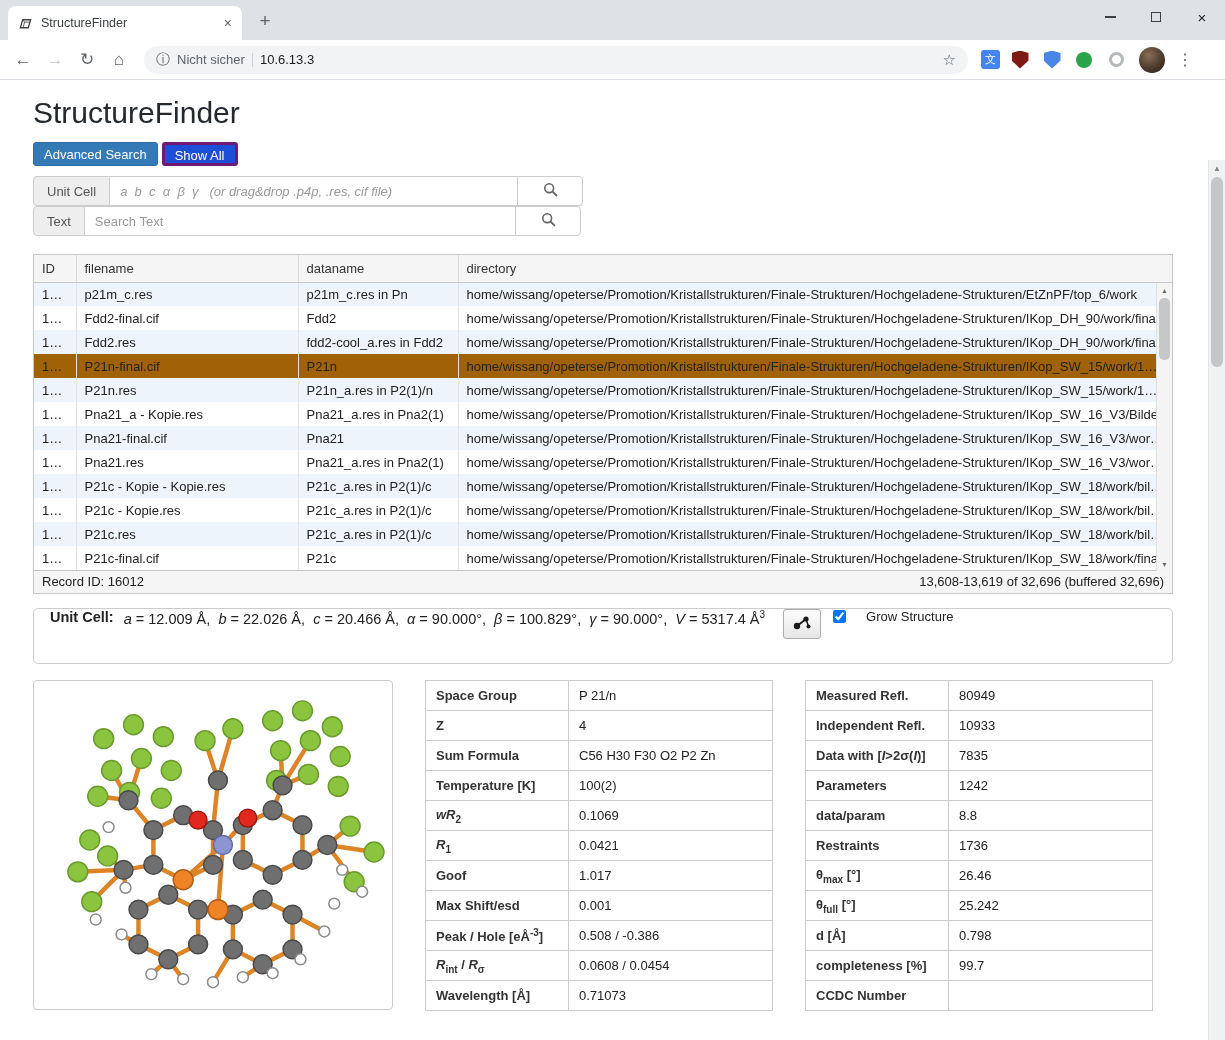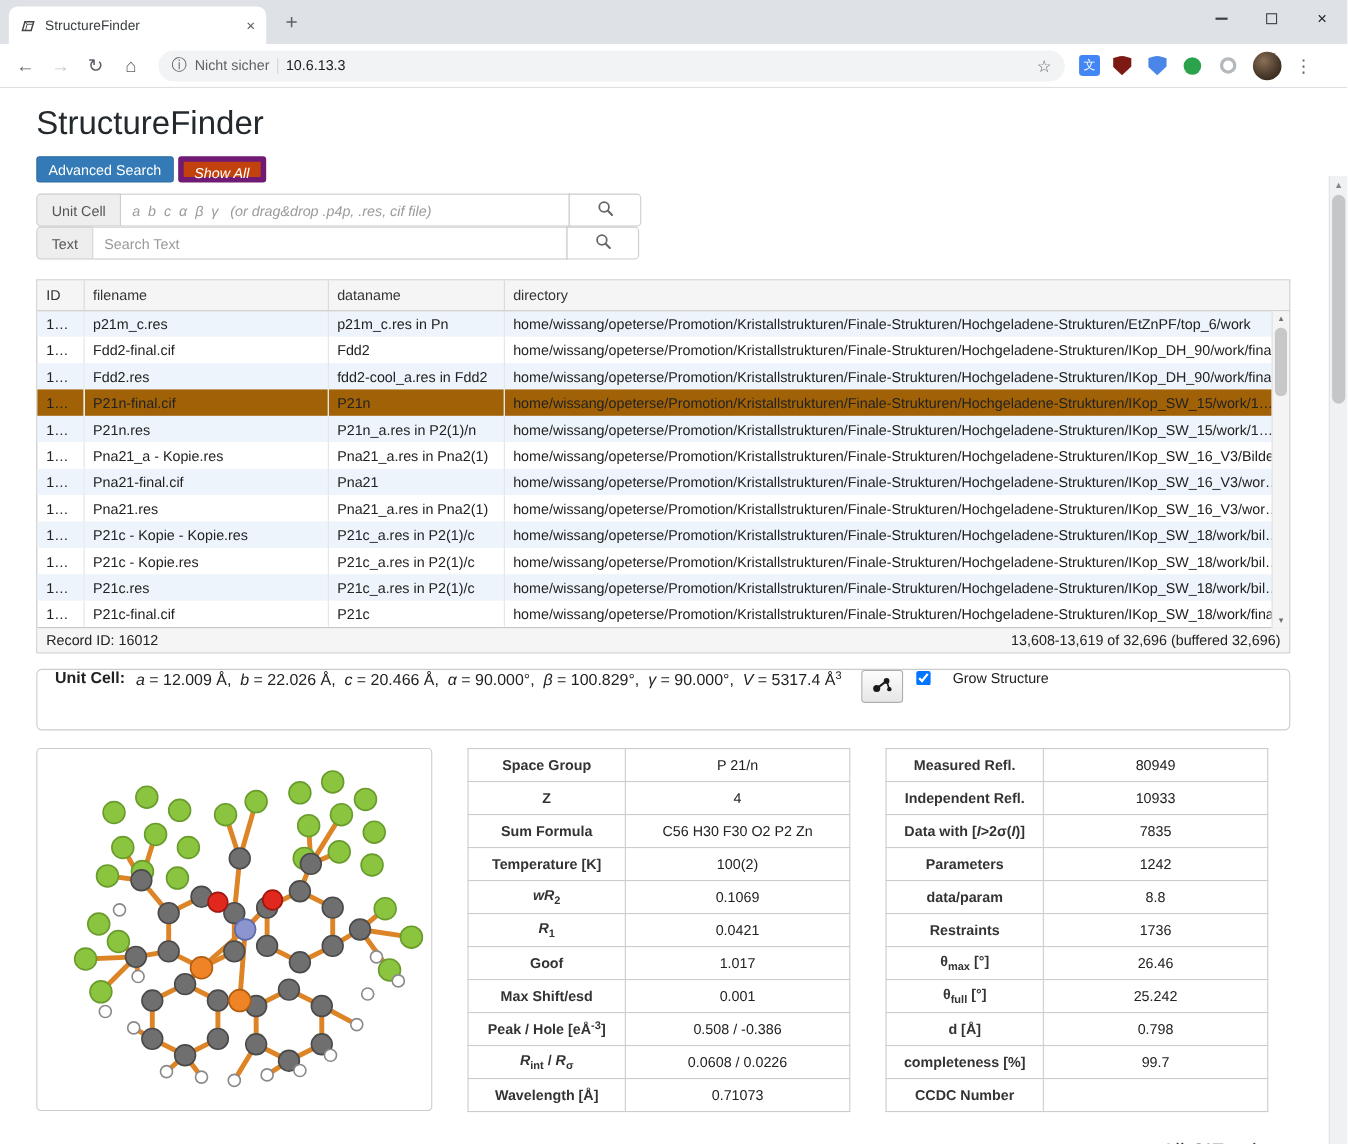--- a/index.html
+++ b/index.html
@@ -46,21 +46,21 @@
   .menu-dots { width:24px; height:24px; display:flex; align-items:center; justify-content:center;
                color:#5f6368; font-size:16px; }
 
   
   .content { position:relative; height:960px; background:#fff; }
   .main { margin-left:33px; width:1140px; }
   .page-title { font-size:30px; font-weight:400; color:#24292e; padding-top:16px; }
   .btn-row { margin-top:12px; display:flex; gap:4px; }
   .btn { font-size:13px; color:#fff; border-radius:3px; padding:3px 10px; height:24px; cursor:default; }
   .btn-primary { background:#337ab7; border:1px solid #2e6da4; }
-  .btn-warning { background:#c2410c; border:5px solid #701a75;font-style:italic; }
+  .btn-warning { background:#1d4ed8; border:3px solid #701a75; }
 
   .search-row { margin-top:4px; padding-top:6px; display:flex; justify-content:flex-end;flex-direction:column; }
   .input-group { display:flex; height:30px; }
   .ig-addon { background:#eee; border:1px solid #ccc; border-radius:4px 0 0 4px; color:#555;
               font-size:13px; display:flex; align-items:center; padding:0 13px; white-space:nowrap; }
   .ig-input { flex:1; border:1px solid #ccc; border-left:none; padding:0 10px; font-size:13px;
               font-family:"Liberation Sans",sans-serif; color:#333; outline:none; min-width:0; }
   .ig-input::placeholder { color:#9a9a9a; }
   .italic-ph::placeholder { font-style:italic; }
   .ig-btn { width:66px; background:#fff; border:1px solid #ccc; border-left:1px solid #ccc;
@@ -93,21 +93,21 @@
   .uc-label { font-weight:bold; margin-right:10px; white-space:nowrap; }
   .uc-values { white-space:nowrap; }
   .uc-values sup { font-size:10px; }
   .jsmol-btn { margin-left:18px; width:38px; height:30px; border:1px solid #adadad; border-radius:3px;
       background:linear-gradient(#fdfdfd,#e6e6e6); display:flex; align-items:center; justify-content:center; }
   .grow-label { display:flex; align-items:center; gap:20px; font-size:13px; margin-left:12px; color:#222; }
 
   .lower { margin-top:16px; display:flex; gap:32px; }
   .mol-box { width:360px; height:330px; border:1px solid #ccc; border-radius:4px; background:#fff;
       overflow:hidden; }
-  table.props { width:348px; border-collapse:collapse; align-self:flex-start;text-align:center; }
+  table.props { width:348px; border-collapse:collapse; align-self:flex-start; }
   table.props td { border:1px solid #ccc; font-size:13px; color:#222; padding:5px 10px; height:30px; }
   table.props td.label { font-weight:bold; width:143px; color:#333; }
   table.props sub { font-size:10px; }
   table.props sup { font-size:10px; }
 
   .all-cif { margin-top:26px; font-size:19px; font-weight:400; color:#333;text-align:right; }
   .bottom-boxes { margin-top:10px; display:flex; gap:14px; }
   .bbox { height:16px; border:1px solid #ccc; border-bottom:none; }
 
   .page-scrollbar { position:absolute; top:80px; right:0; width:17px; height:960px; background:#f0f1f2;
@@ -503,21 +503,21 @@
             <tr>
               <td class="label">Max Shift/esd</td>
               <td>0.001</td>
             </tr>
             <tr>
               <td class="label">Peak / Hole [eÅ<sup>-3</sup>]</td>
               <td>0.508 / -0.386</td>
             </tr>
             <tr>
               <td class="label"><i>R</i><sub>int</sub> / <i>R</i><sub>σ</sub></td>
-              <td>0.0608 / 0.0226</td>
+              <td>0.0608 / 0.0454</td>
             </tr>
             <tr>
               <td class="label">Wavelength [Å]</td>
               <td>0.71073</td>
             </tr>
           </tbody>
       </table>
       <table class="props">
         <tbody>
             <tr>

